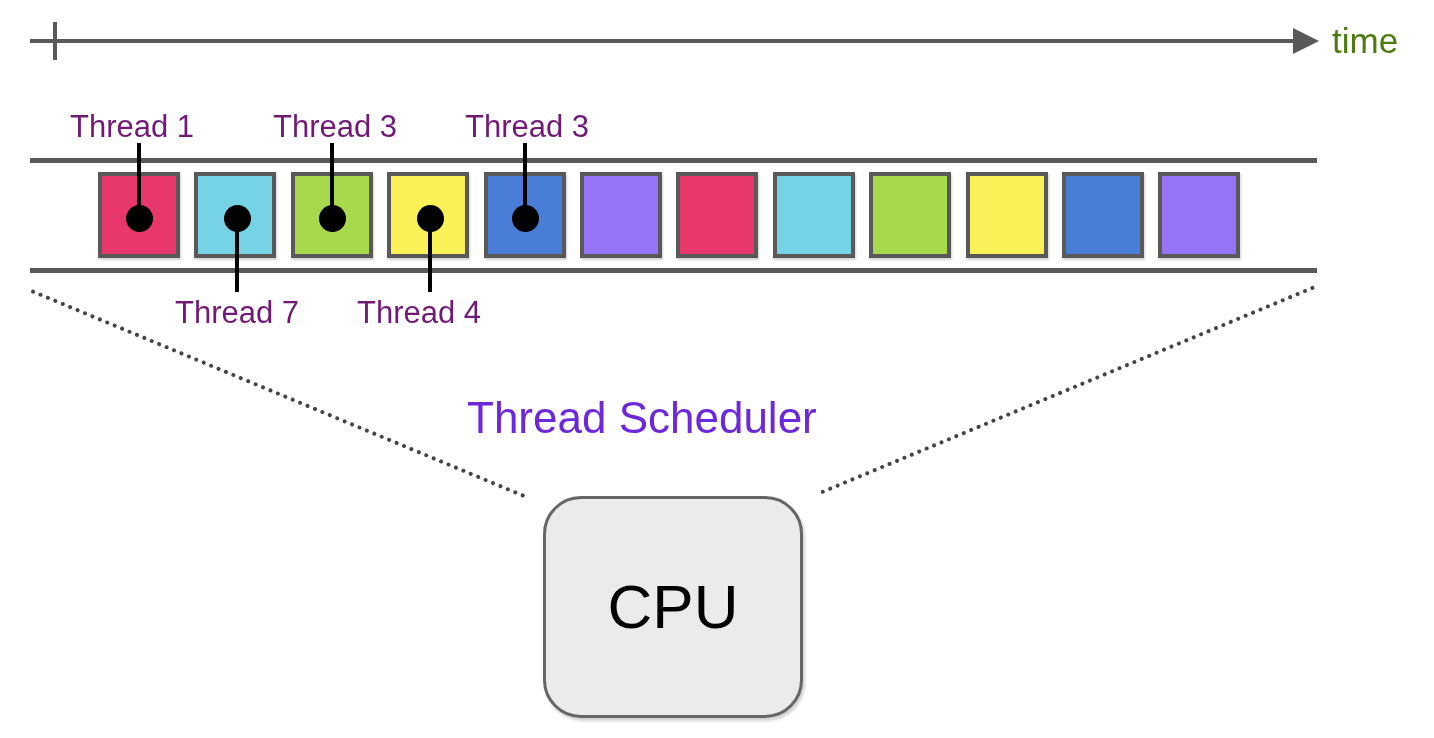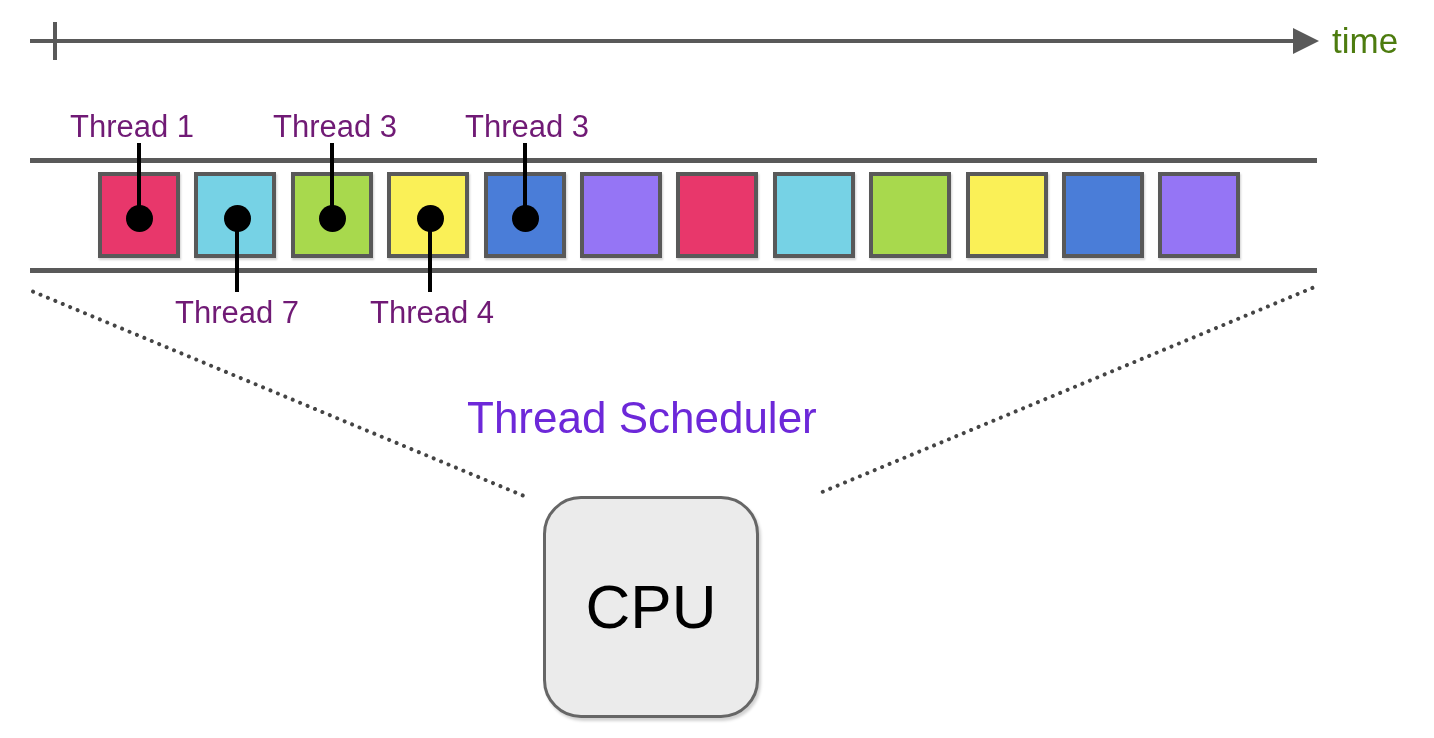--- a/index.html
+++ b/index.html
@@ -144,28 +144,28 @@
       <div class="callout-dot" style="left: 318.5px; top: 204.5px;"></div>
       <div class="callout-label" style="left: 273px; top: 111px;">Thread 3</div>
       <div class="callout-line" style="left: 523px; top: 143px; height: 75px;"></div>
       <div class="callout-dot" style="left: 511.5px; top: 204.5px;"></div>
       <div class="callout-label" style="left: 465px; top: 111px;">Thread 3</div>
       <div class="callout-line" style="left: 235px; top: 218px; height: 74px;"></div>
       <div class="callout-dot" style="left: 223.5px; top: 204.5px;"></div>
       <div class="callout-label" style="left: 175px; top: 297px;">Thread 7</div>
       <div class="callout-line" style="left: 428px; top: 218px; height: 74px;"></div>
       <div class="callout-dot" style="left: 416.5px; top: 204.5px;"></div>
-      <div class="callout-label" style="left: 370px; top: 297px;">Thread 4</div>
+      <div class="callout-label" style="left: 357px; top: 297px;">Thread 4</div>
     </div>
 
   <div>
     <div id="legs-host">
         <div class="dotted-leg" style="left: 32px; top: 289px; width: 535px; transform: rotate(22.6deg);"></div>
         <div class="dotted-leg" style="left: 1315px; top: 289px; width: 535px; transform: rotate(157.4deg);"></div>
       </div>
     <div class="scheduler-title" style="left:467px; top:396px;">Thread Scheduler</div>
   </div>
 
-  <div class="cpu-box" style="left:543px; top:496px; width:216px; height:222px;">
+  <div class="cpu-box" style="left:543px; top:496px; width:260px; height:222px;">
     <span class="cpu-label">CPU</span>
   </div>
 
 </div>
 
 </body></html>

